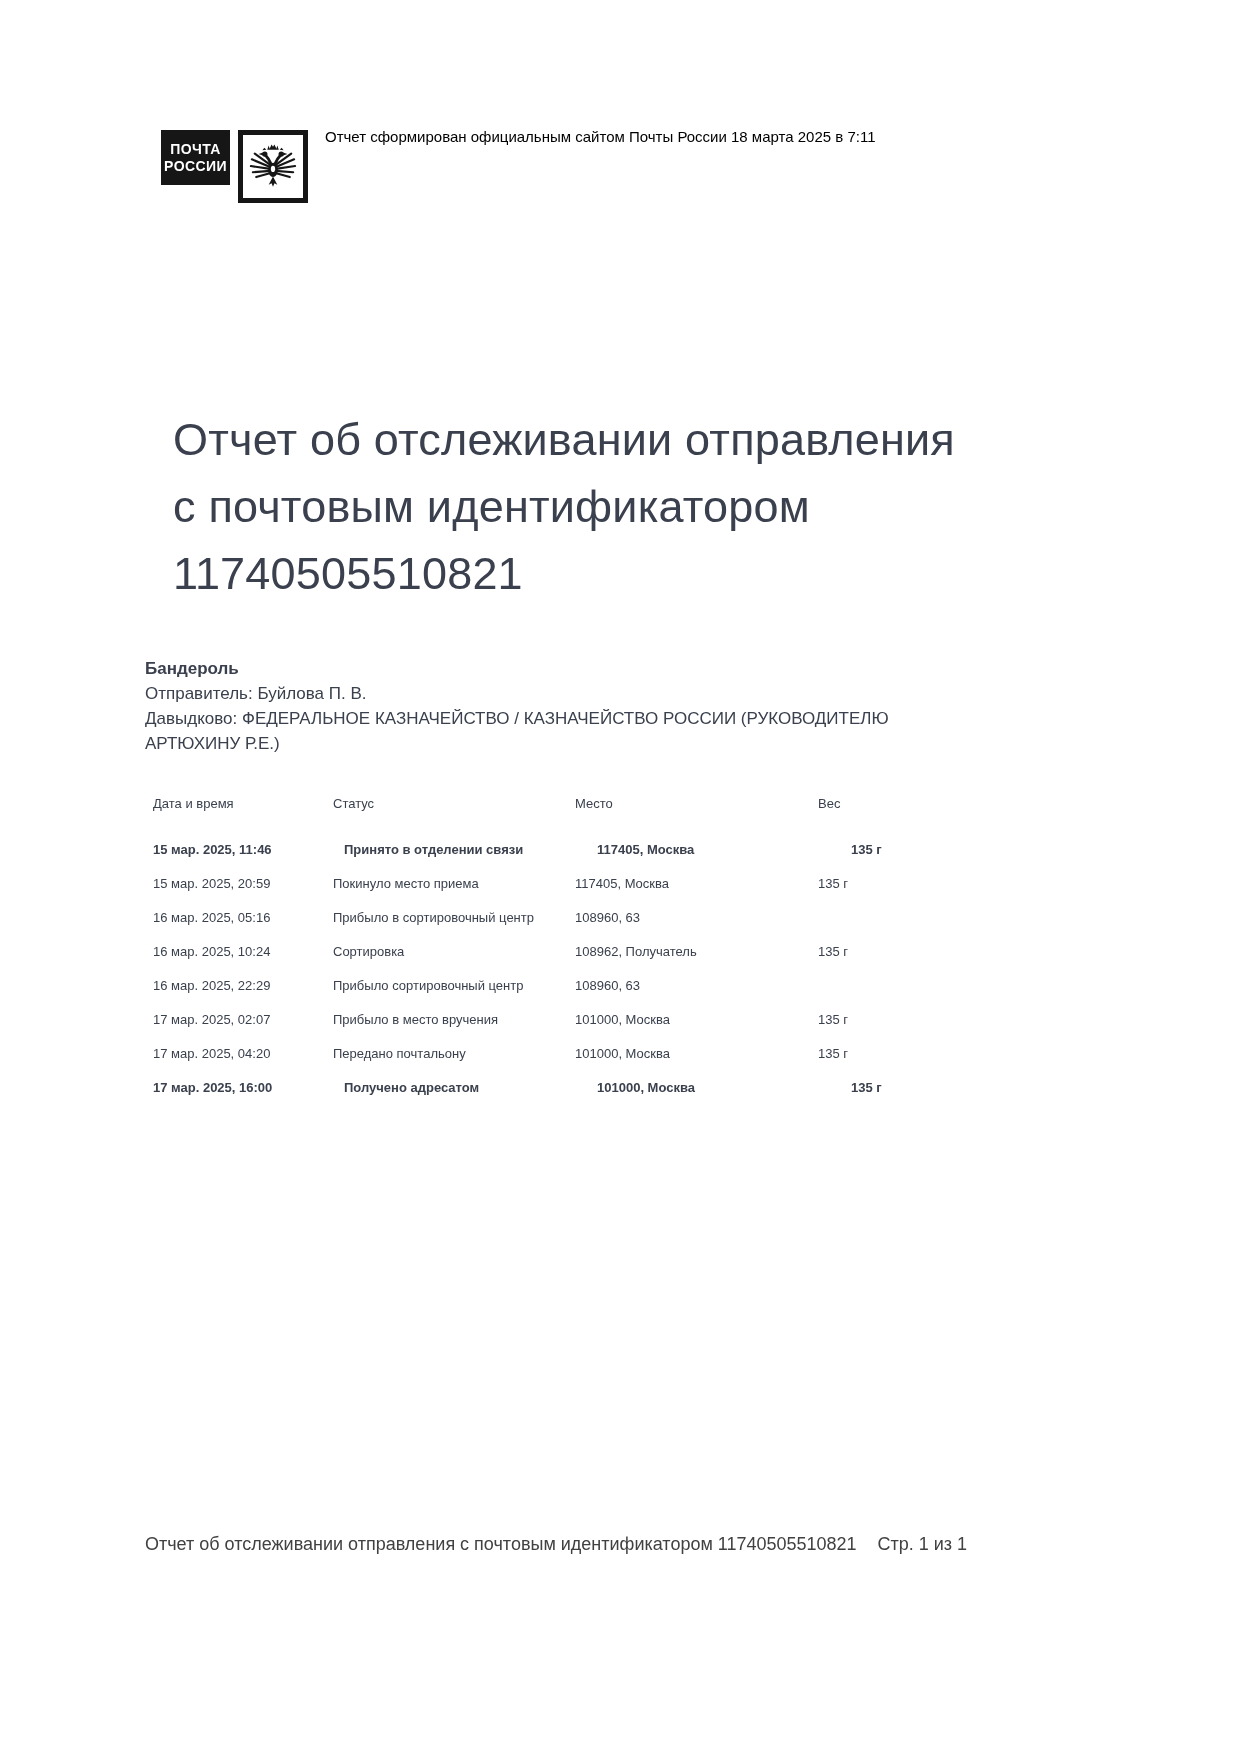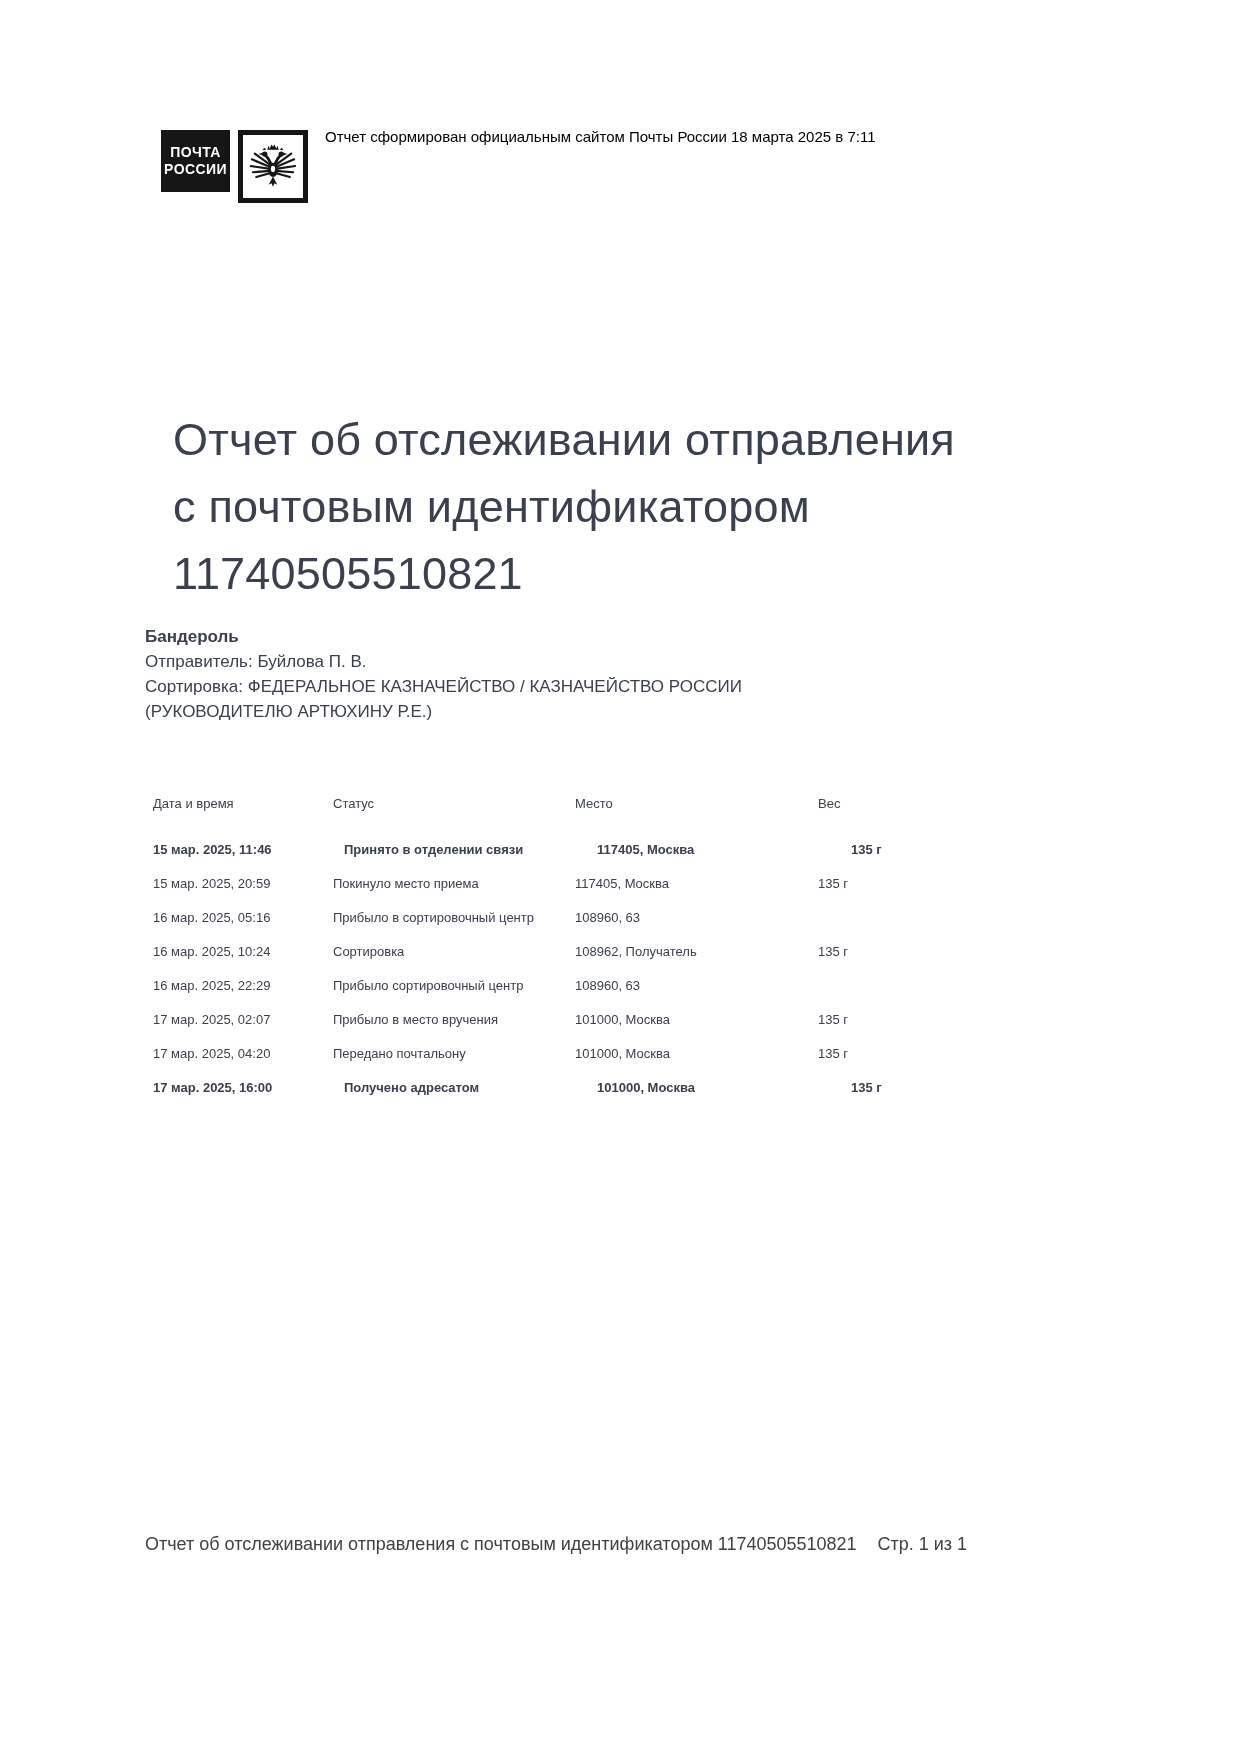--- a/index.html
+++ b/index.html
@@ -3,38 +3,38 @@
 <meta charset="utf-8">
 <style>
   html,body { margin:0; padding:0; background:#ffffff; }
   .page {
     position:relative; width:1240px; height:1754px; background:#ffffff;
     font-family:"Liberation Sans", sans-serif; color:#3a404d; overflow:hidden;
   }
   
   .logo { position:absolute; left:161px; top:130px; display:flex; gap:8px; }
   .logo-box-text {
-    width:69px; height:62px; background:#161616; color:#ffffff;
+    width:69px; height:55px; background:#161616; color:#ffffff;
     display:flex; flex-direction:column; align-items:center; justify-content:center;
     font-weight:bold; font-size:14px; line-height:17px; letter-spacing:.4px;
   }
   .logo-box-emblem {
     width:70px; height:73px; background:#ffffff; border:5px solid #161616;
     box-sizing:border-box; display:flex; align-items:center; justify-content:center;
   }
   .header-note { position:absolute; left:325px; top:129px; font-size:15px; line-height:16px; color:#000000; }
   
   .title {
     position:absolute; left:157px; top:390px; margin:16px;
     font-weight:400; font-size:45px; line-height:67px; color:#3a404d; letter-spacing:.2px;
   }
   .title span { display:block; }
   
   .info { position:absolute; left:145px; top:624px; width:748px; font-size:17px; line-height:25px; }
-  .info .type { font-weight:bold; }
+  .info .type { font-weight:bold;margin-top:32px; }
   
   .track-table { position:absolute; left:153px; top:760px; width:960px; font-size:13px;margin-top:27px; }
   .thead, .trow { display:grid; grid-template-columns:180px 242px 243px 90px; }
   .thead { line-height:34px; margin-bottom:12px; }
   .trow  { line-height:34px; }
   .cell.c-status { padding-right:26px; }
   .cell.c-date   { padding-right:16px; }
   .trow.bold { font-weight:bold;gap:11px; }
   
   .footer {
@@ -95,21 +95,21 @@
 
   <h1 class="title">
     <span>Отчет об отслеживании отправления</span>
     <span>с почтовым идентификатором</span>
     <span>11740505510821</span>
   </h1>
 
   <div class="info">
     <div class="type">Бандероль</div>
     <div><span>Отправитель:</span> <span>Буйлова П. В.</span></div>
-    <div><span>Сортировка:</span> <span>ФЕДЕРАЛЬНОЕ КАЗНАЧЕЙСТВО / КАЗНАЧЕЙСТВО РОССИИ (РУКОВОДИТЕЛЮ АРТЮХИНУ Р.Е.)</span></div>
+    <div><span>Давыдково:</span> <span>ФЕДЕРАЛЬНОЕ КАЗНАЧЕЙСТВО / КАЗНАЧЕЙСТВО РОССИИ (РУКОВОДИТЕЛЮ АРТЮХИНУ Р.Е.)</span></div>
   </div>
 
   <div class="track-table">
     <div class="thead">
       <div class="cell">Дата и время</div>
       <div class="cell">Статус</div>
       <div class="cell">Место</div>
       <div class="cell">Вес</div>
     </div>
     <div id="rows">

